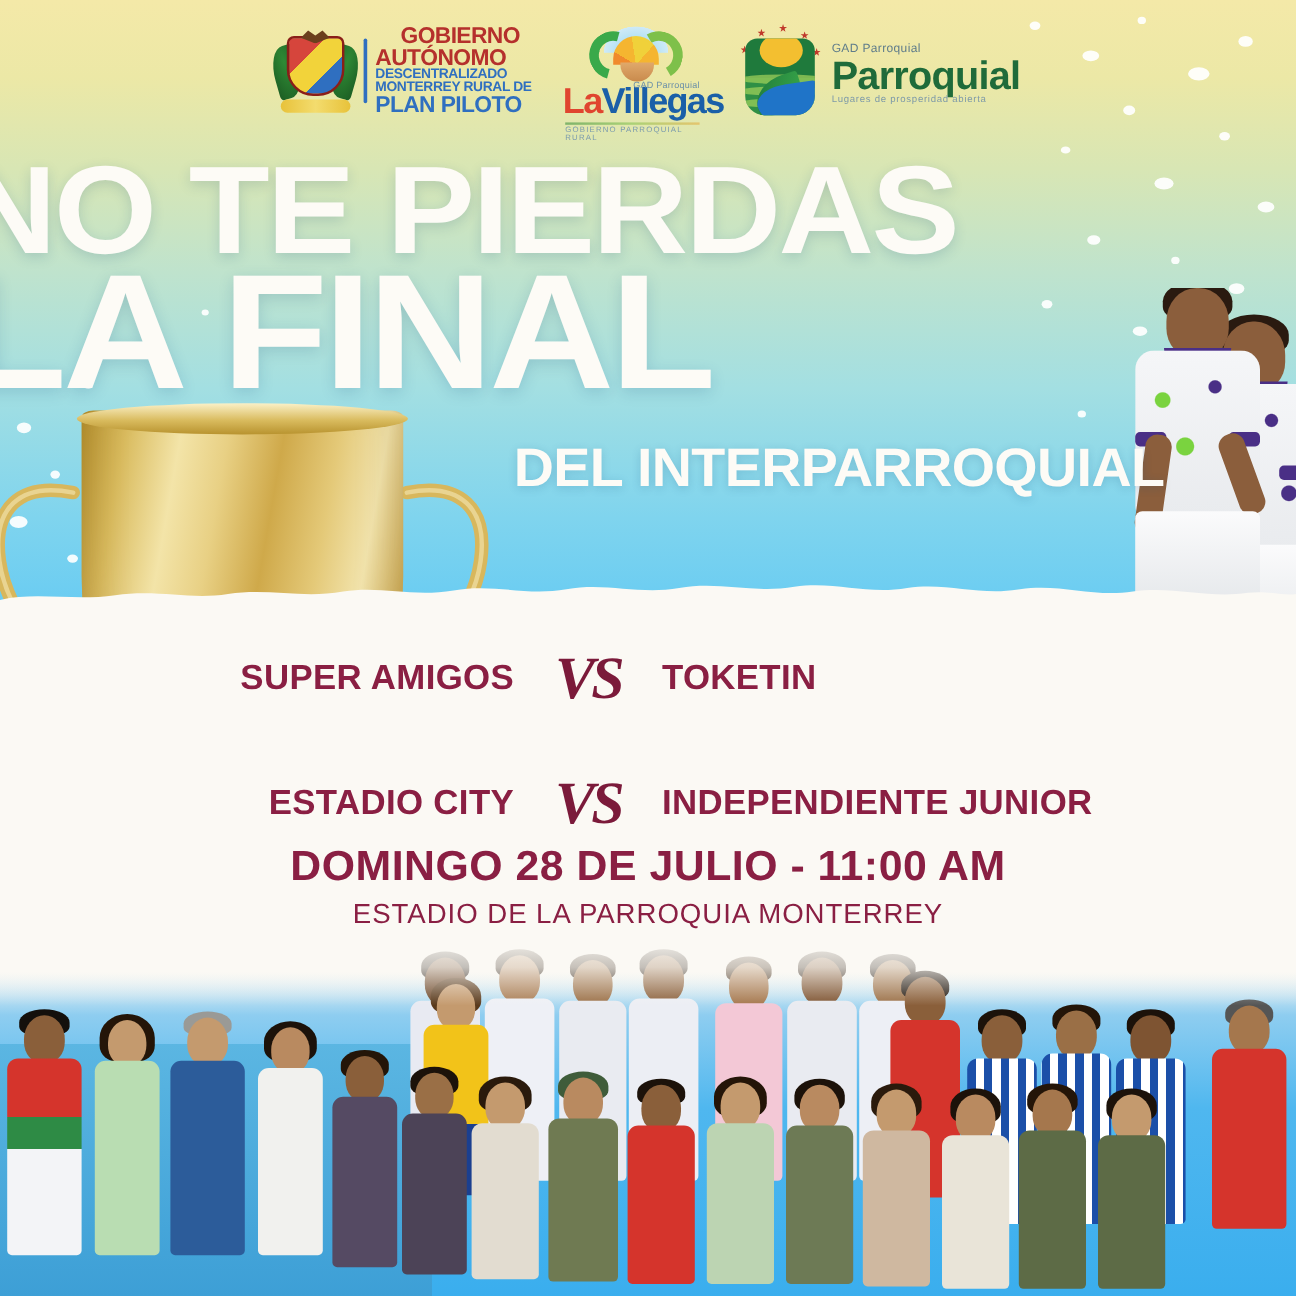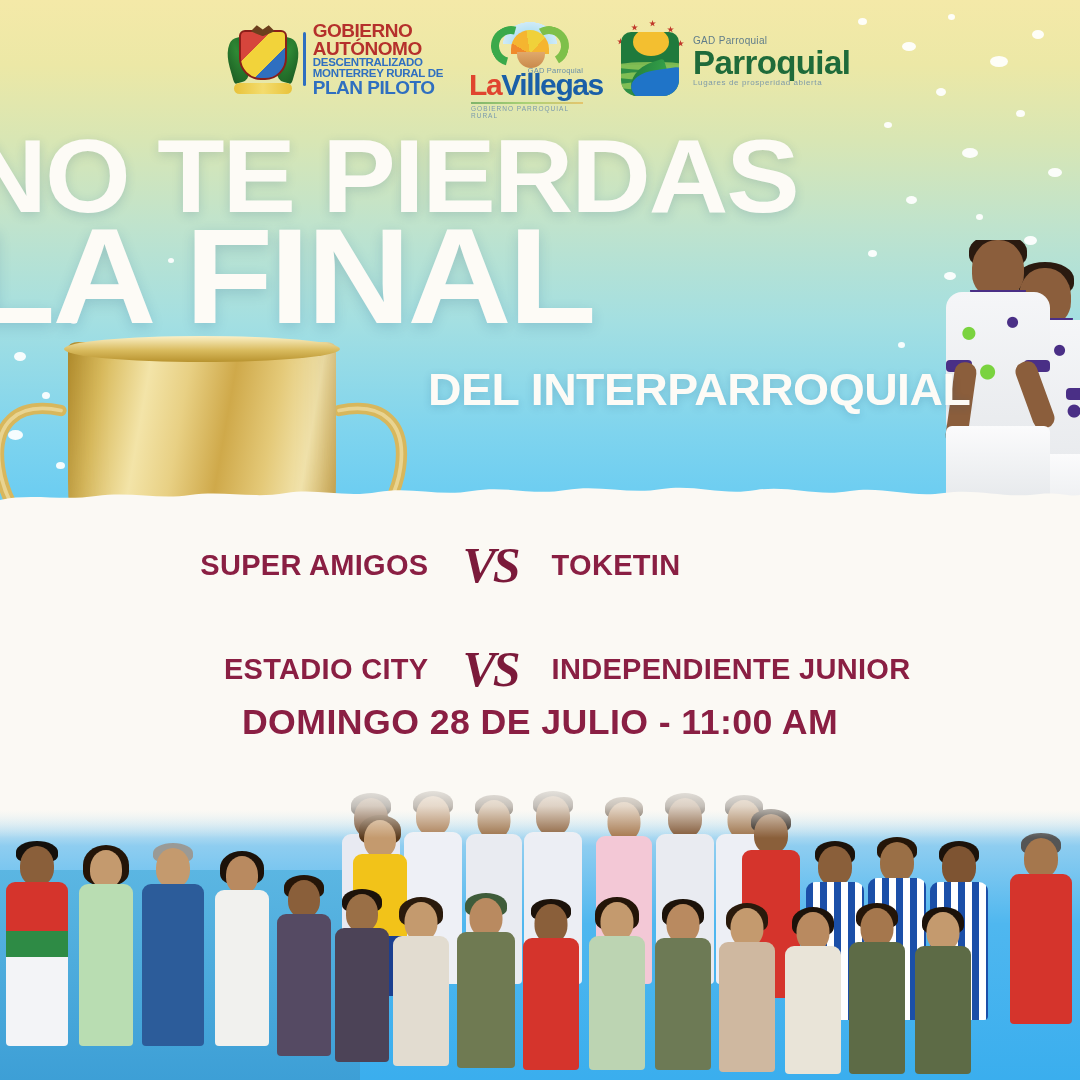--- a/index.html
+++ b/index.html
@@ -55,21 +55,21 @@
     position:absolute; left:4px; bottom:2px; width:58px; height:11px;
     background:linear-gradient(90deg,#e8c23a,#f3dc6e,#e8c23a);
     border-radius:6px;
   }
   .crest .bird{
     position:absolute; left:21px; top:2px; width:24px; height:12px;
     background:#6b3f1d; clip-path:polygon(0 60%,25% 10%,50% 45%,75% 10%,100% 60%,50% 100%);
   }
   .sep{ width:3px; height:54px; background:#2f6fc0; border-radius:2px; }
   .crestTxt{ line-height:.93; }
-  .crestTxt .l1{ font-size:19px; font-weight:bold; color:#b5302c; letter-spacing:-.5px; }
+  .crestTxt .l1{ font-size:19px; font-weight:bold; color:#b5302c; letter-spacing:-.5px;margin-left:21px; }
   .crestTxt .l2{ font-size:19px; font-weight:bold; color:#b5302c; letter-spacing:-.5px; }
   .crestTxt .l3{ font-size:11.5px; font-weight:bold; color:#2f6fc0; letter-spacing:-.3px; }
   .crestTxt .l4{ font-size:11.5px; font-weight:bold; color:#2f6fc0; letter-spacing:-.3px; }
   .crestTxt .l5{ font-size:19px; font-weight:bold; color:#2f6fc0; letter-spacing:-.5px; }
 
   
   .villegas{ position:relative; width:120px; height:88px; }
   .vmark{ position:absolute; left:22px; top:0; width:78px; height:52px; }
   .vArcL,.vArcR{
     position:absolute; top:4px; width:40px; height:40px;
@@ -492,20 +492,21 @@
     </div>
     <div class="match">
       <div class="team tLeft">ESTADIO CITY</div>
       <div class="vs">VS</div>
       <div class="team tRight">INDEPENDIENTE JUNIOR</div>
     </div>
   </div>
 
   <div class="dateBlock">
     <div class="dateLine">DOMINGO 28 DE JULIO - 11:00 AM</div>
+    <div class="venueLine">ESTADIO DE LA PARROQUIA MONTERREY</div>
   </div>
 
   <div class="group">
     <div class="gSky"></div>
     <div class="gWall"></div>
 
     <div class="person" style="left:342px;bottom:96px;width:58px;height:186px;">
       <div class="pHair" style="width:40px;height:24px;background:#1c120a;"></div>
       <div class="pHead" style="width:34px;height:40px;background:#6b4527;"></div>
       <div class="pBody" style="top:36px;width:58px;height:150px;background:#e8eaf2;"></div>

